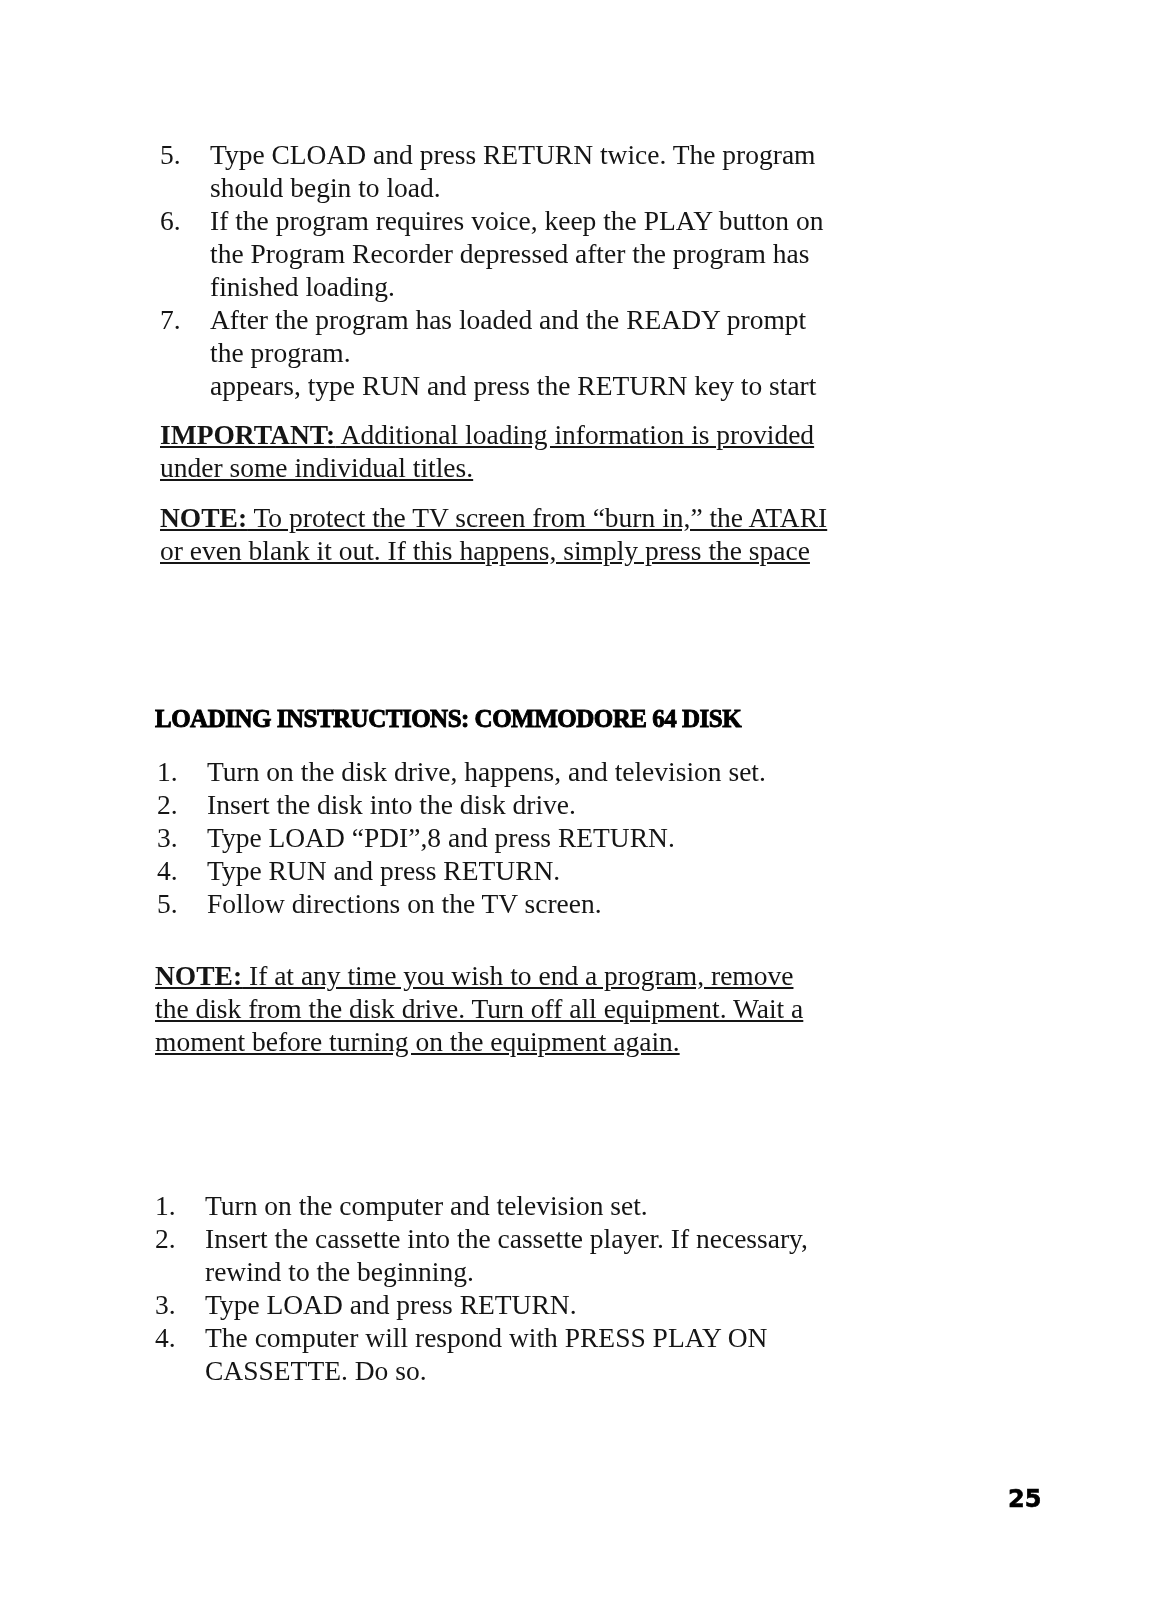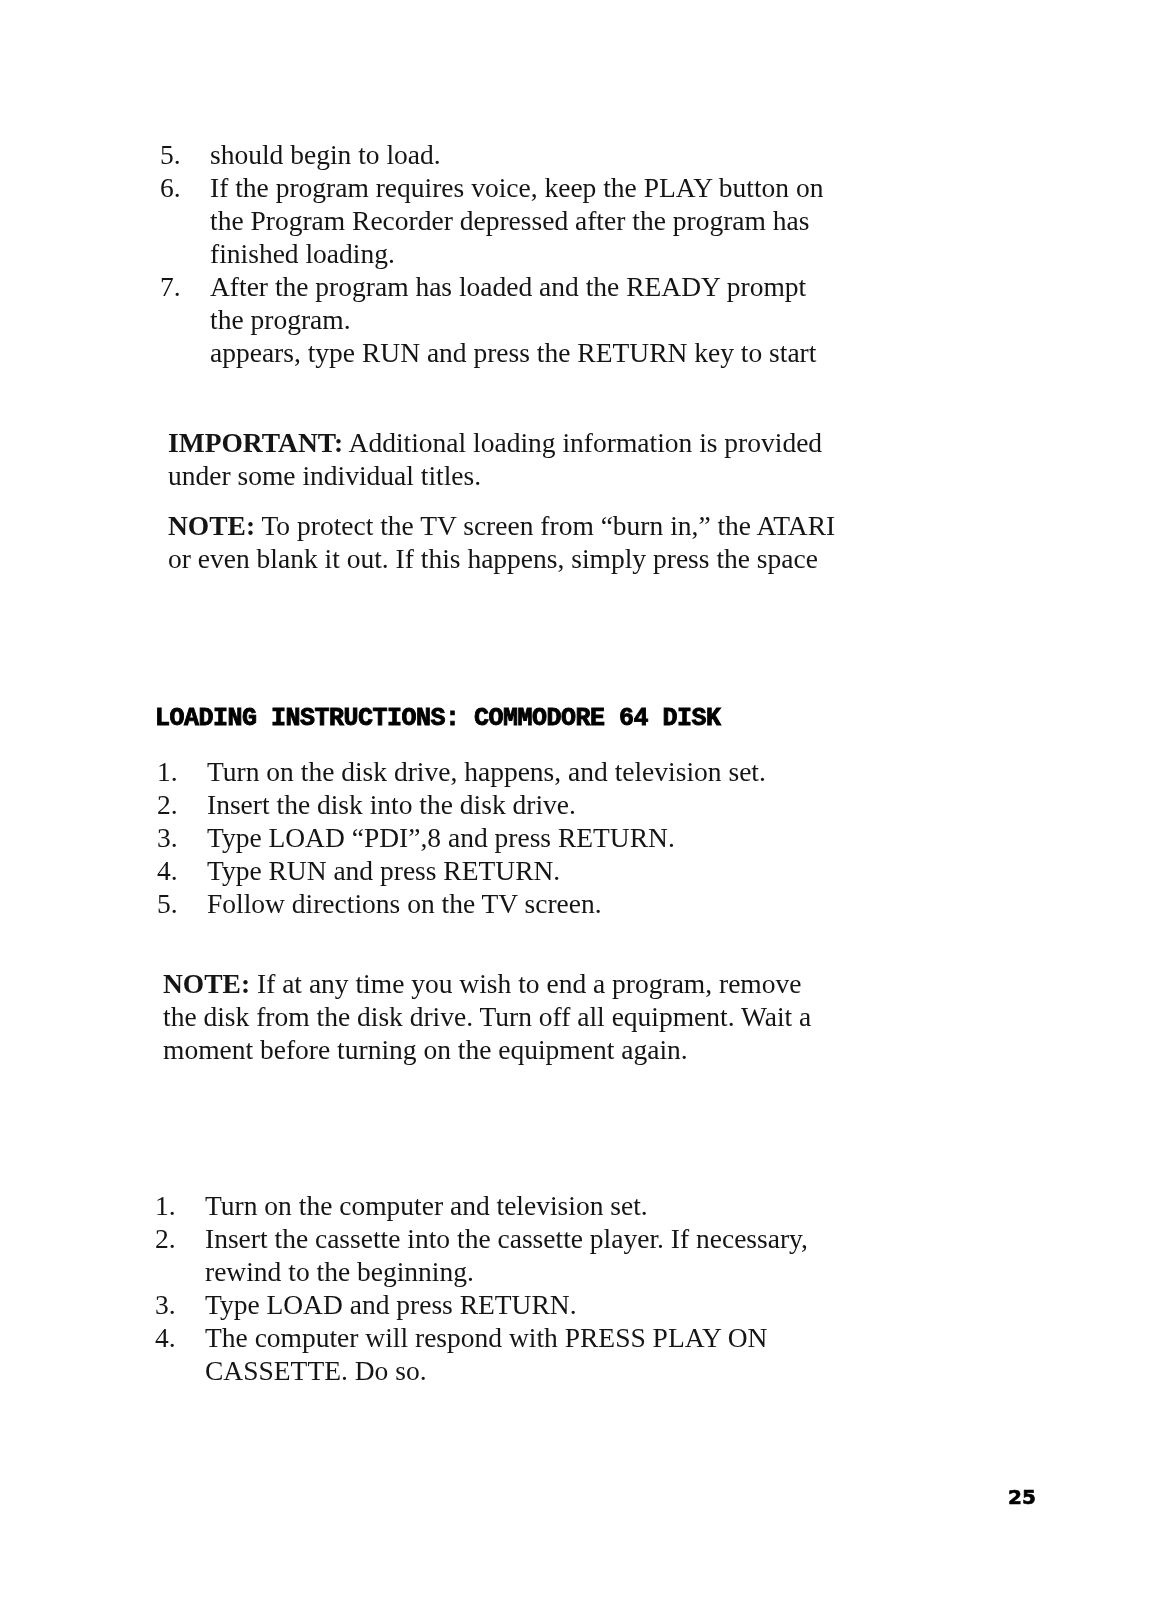--- a/index.html
+++ b/index.html
@@ -2,33 +2,34 @@
 <html><head>
 <meta charset="utf-8">
 <style>
   html, body { margin:0; padding:0; }
   body { width:1150px; height:1600px; background:#ffffff; position:relative; overflow:hidden; color:#111; }
   .page { position:absolute; left:0; top:0; width:1150px; height:1600px; }
   .serif { font-family: "Liberation Serif", "DejaVu Serif", serif; font-size:27.5px; line-height:33px; color:#151515; }
   .olist { position:absolute; left:160px; width:780px; margin:0; padding:0; list-style:none; }
   .olist li { position:relative; padding-left:50px; }
   .olist li .num { position:absolute; left:0; top:0; }
-  .para { position:absolute; left:160px; width:790px; margin:8px; white-space:nowrap; }
+  .para { position:absolute; left:160px; width:790px; margin:0; white-space:nowrap;text-decoration:underline; }
   .para span.lbl { font-weight:bold; }
-  .heading { position:absolute; left:155px; font-family: Liberation Mono, monospace; font-weight:900; font-size:25px; line-height:30px; letter-spacing:-0.5px; color:#000; margin:0; -webkit-text-stroke:0.9px #000; white-space:nowrap; }
-  .pagenum { position:absolute; left:1008px; top:1485px; font-family: "DejaVu Sans", sans-serif; font-weight:900; font-size:20px; color:#000; -webkit-text-stroke:0.6px #000; }
+  .heading { position:absolute; left:155px; font-family: Liberation Serif, serif; font-weight:900; font-size:25px; line-height:30px; letter-spacing:-0.5px; color:#000; margin:0; -webkit-text-stroke:0.9px #000; white-space:nowrap; }
+  .pagenum { position:absolute; left:1008px; top:1485px; font-family: "DejaVu Sans", sans-serif; font-weight:900; font-size:24px; color:#000; -webkit-text-stroke:0.6px #000; }
 </style>
 </head>
 <body>
 
 <div class="page">
 
   <ol class="olist serif" style="top:138px;">
     <li>
       <span class="num">5.</span>
+      <div>Type CLOAD and press RETURN twice. The program</div>
       <div>should begin to load.</div>
     </li>
     <li>
       <span class="num">6.</span>
       <div>If the program requires voice, keep the PLAY button on</div>
       <div>the Program Recorder depressed after the program has</div>
       <div>finished loading.</div>
     </li>
     <li>
       <span class="num">7.</span>

